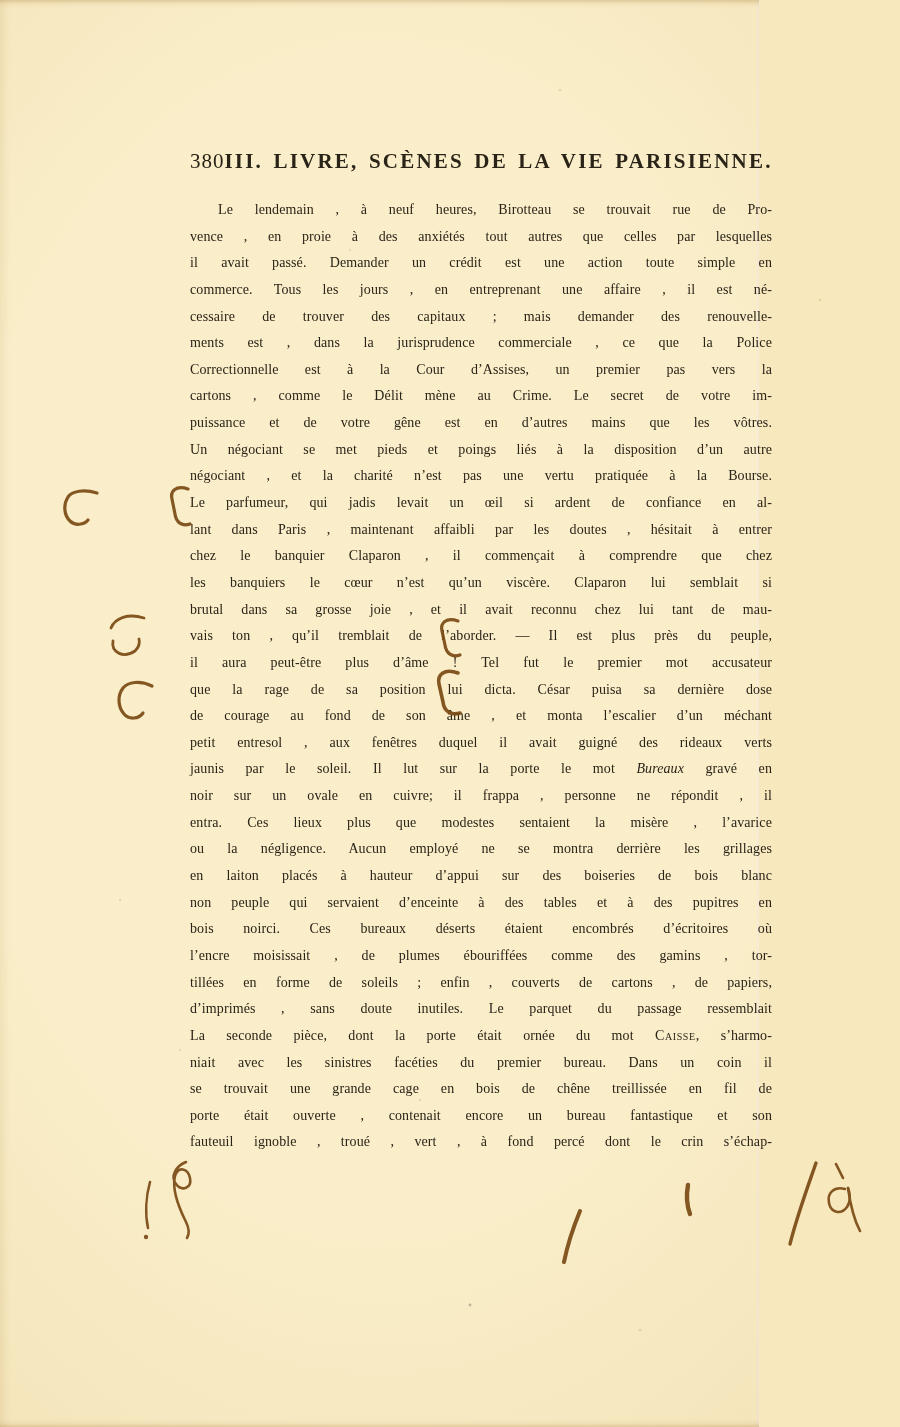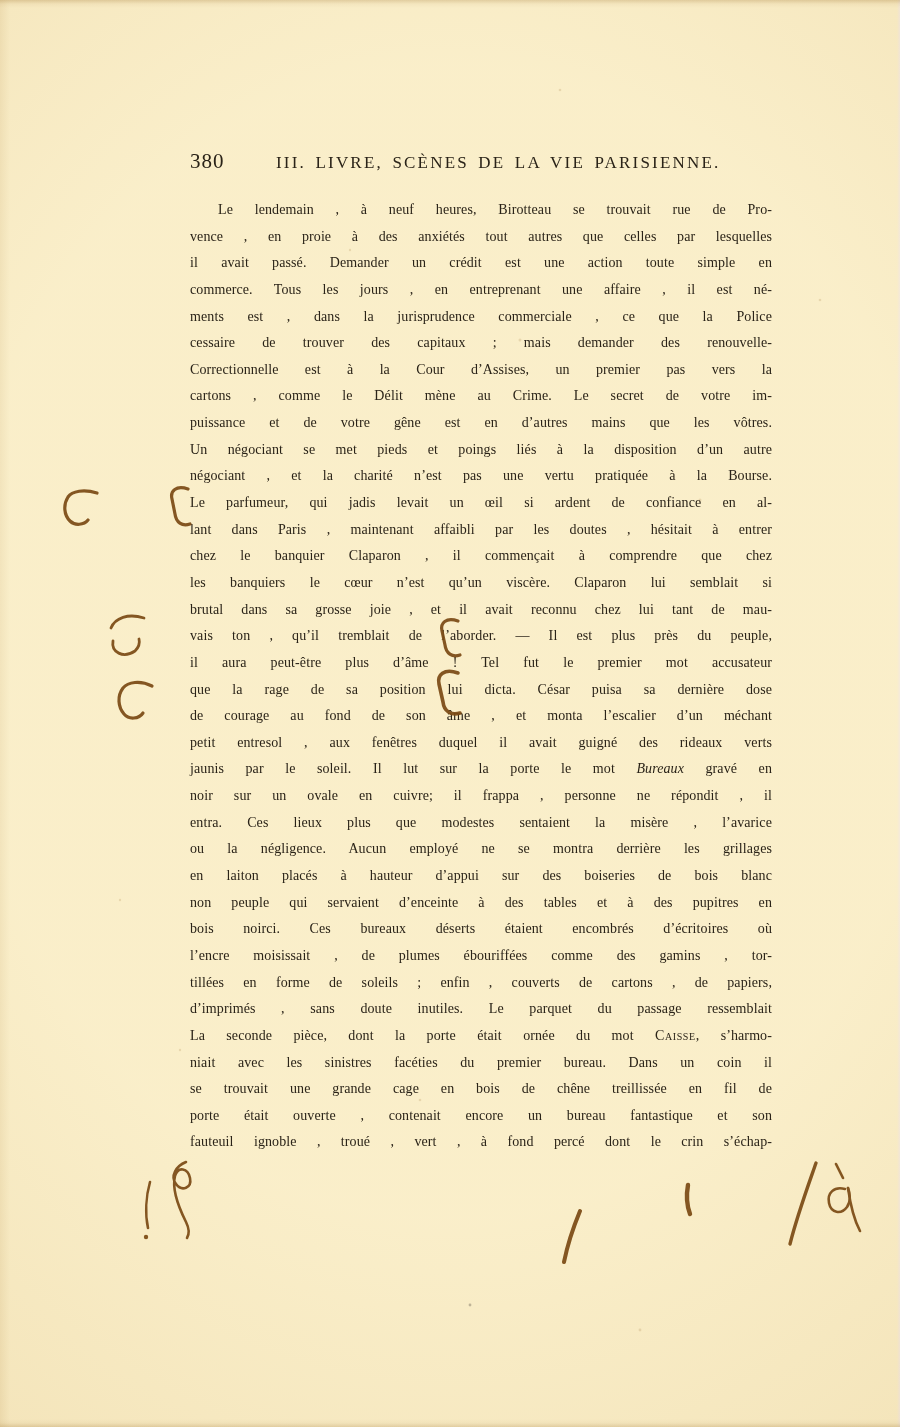--- a/index.html
+++ b/index.html
@@ -2,36 +2,36 @@
 <html><head>
 <meta charset="utf-8">
 <style>
   html,body{margin:0;padding:0;}
   body{
     width:900px;height:1427px;overflow:hidden;
     font-family:"Liberation Serif","DejaVu Serif",serif;
     background:#f7e8bd;
   }
   .page{
-    position:relative;width:900px;height:1427px;
+    position:relative;width:759px;height:1427px;
     background:
       radial-gradient(ellipse 120% 90% at 50% 45%, rgba(255,250,225,0.35) 45%, rgba(190,150,80,0.14) 100%),
       linear-gradient(to bottom, rgba(170,128,58,0.45) 0px, rgba(170,128,58,0.10) 4px, rgba(0,0,0,0) 8px),
       linear-gradient(to top, rgba(160,120,55,0.35) 0px, rgba(160,120,55,0.08) 4px, rgba(0,0,0,0) 8px),
       linear-gradient(to left, #efe2da 0px, rgba(239,226,218,0) 3px),
       linear-gradient(to right, rgba(180,140,70,0.18) 0px, rgba(0,0,0,0) 10px),
       #f7e8bd;
   }
   .running-header{
     position:absolute;left:190px;top:149px;width:582px;height:28px;
     display:flex;align-items:baseline;color:#2a2318;
   }
   .pagenum{font-size:21px;letter-spacing:1px;}
   .runtitle{
-    flex:1;text-align:center;font-size:17px;font-weight:400;
+    flex:1;text-align:center;font-size:21px;font-weight:700;
     letter-spacing:2.2px;word-spacing:3px;white-space:nowrap;
   }
   .text-block{
     position:absolute;left:190px;top:197px;width:582px;color:#2a2318;
   }
   .line{
     font-size:14px;line-height:26.65px;height:26.65px;
     text-align:justify;text-align-last:justify;-moz-text-align-last:justify;
     white-space:normal;overflow:visible;
   }
@@ -49,22 +49,22 @@
   <div class="running-header">
     <span class="pagenum">380</span>
     <span class="runtitle">III. LIVRE, SCÈNES DE LA VIE PARISIENNE.</span>
   </div>
 
   <div class="text-block">
       <div class="line indent"><span>Le lendemain , à neuf heures, Birotteau se trouvait rue de Pro-</span></div>
       <div class="line"><span>vence , en proie à des anxiétés tout autres que celles par lesquelles</span></div>
       <div class="line"><span>il avait passé. Demander un crédit est une action toute simple en</span></div>
       <div class="line"><span>commerce. Tous les jours , en entreprenant une affaire , il est né-</span></div>
+      <div class="line"><span>cessaire de trouver des capitaux ; mais demander des renouvelle-</span></div>
       <div class="line"><span>ments est , dans la jurisprudence commerciale , ce que la Police</span></div>
-      <div class="line"><span>cessaire de trouver des capitaux ; mais demander des renouvelle-</span></div>
       <div class="line"><span>Correctionnelle est à la Cour d’Assises, un premier pas vers la</span></div>
       <div class="line"><span>cartons , comme le Délit mène au Crime. Le secret de votre im-</span></div>
       <div class="line"><span>puissance et de votre gêne est en d’autres mains que les vôtres.</span></div>
       <div class="line"><span>Un négociant se met pieds et poings liés à la disposition d’un autre</span></div>
       <div class="line"><span>négociant , et la charité n’est pas une vertu pratiquée à la Bourse.</span></div>
       <div class="line"><span>Le parfumeur, qui jadis levait un œil si ardent de confiance en al-</span></div>
       <div class="line"><span>lant dans Paris , maintenant affaibli par les doutes , hésitait à entrer</span></div>
       <div class="line"><span>chez le banquier Claparon , il commençait à comprendre que chez</span></div>
       <div class="line"><span>les banquiers le cœur n’est qu’un viscère. Claparon lui semblait si</span></div>
       <div class="line"><span>brutal dans sa grosse joie , et il avait reconnu chez lui tant de mau-</span></div>

